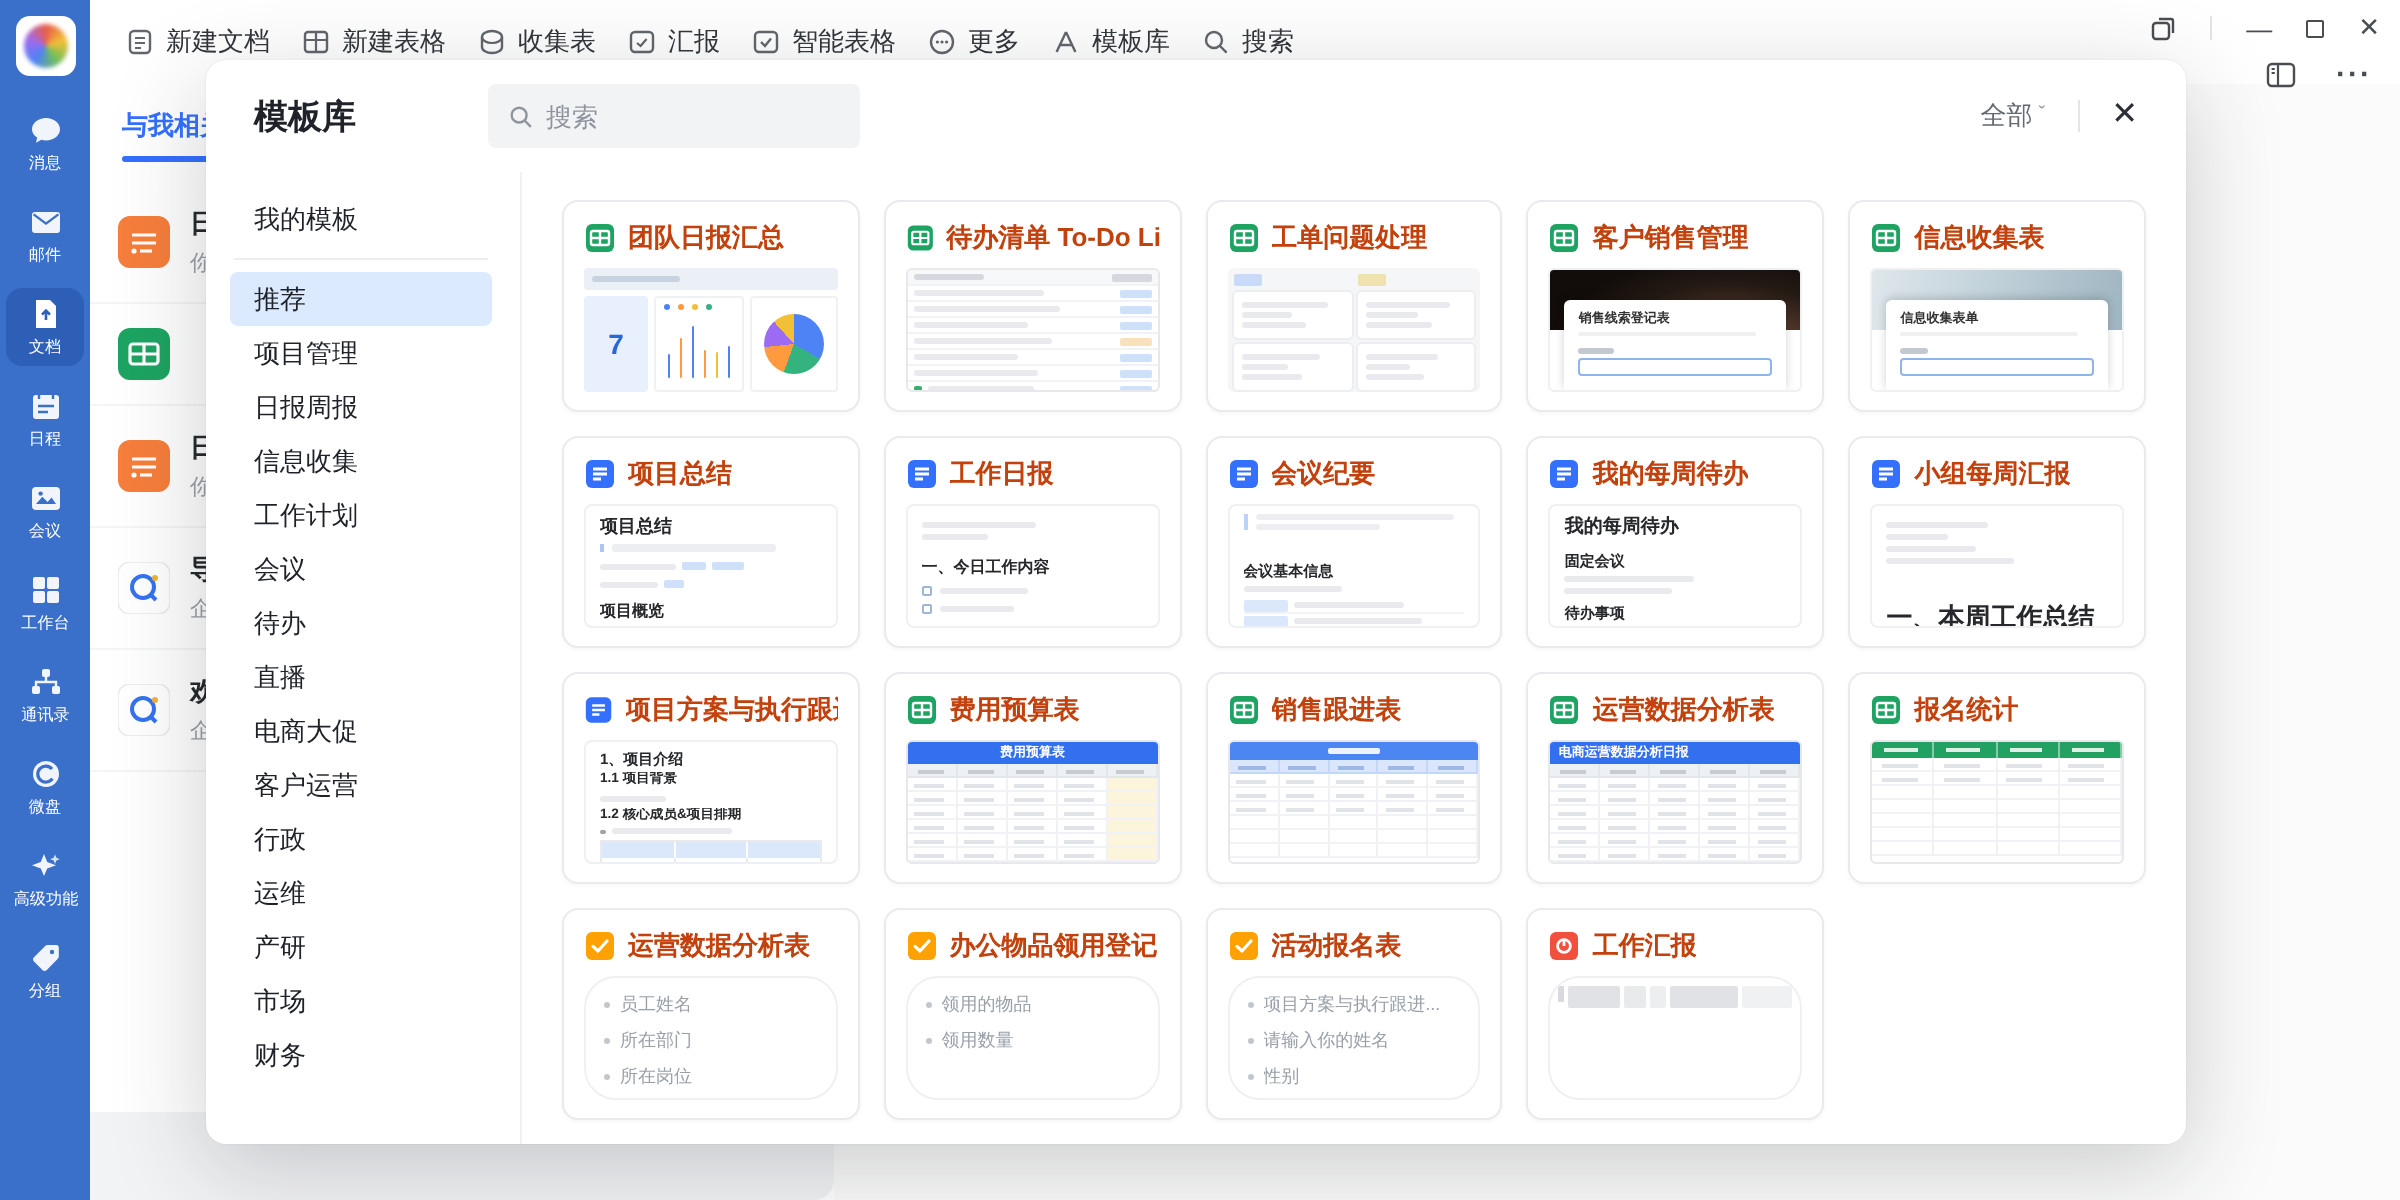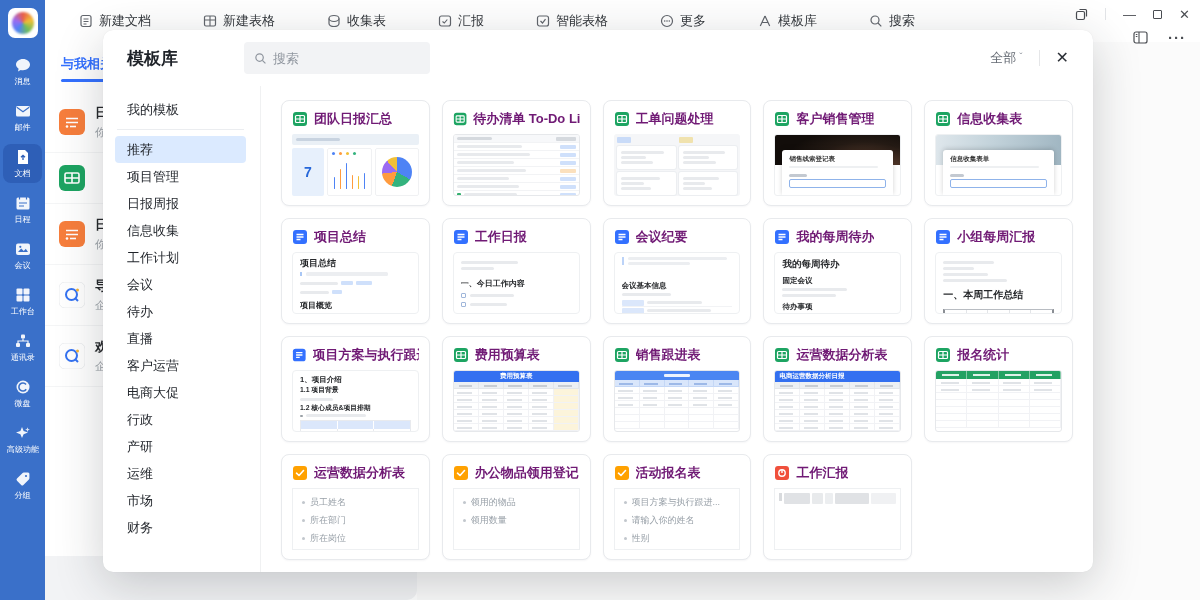--- a/index.html
+++ b/index.html
@@ -11,21 +11,21 @@
 .sidebar{position:absolute;left:0;top:0;width:45px;height:600px;background:#3A70C9;z-index:3}
 .avatar{width:30px;height:30px;background:#fff;border-radius:7px;margin:8px auto 14px;display:flex;align-items:center;justify-content:center;overflow:hidden}
 .avatar .blob{width:22px;height:22px;border-radius:50%;background:conic-gradient(#e85d4a,#f2c037,#6fbf5a,#4e83f5,#9b6bf2,#e85d4a);filter:blur(1px)}
 .sb-item{width:39px;margin:0 3px 7px;padding:4px 0 3px;display:flex;flex-direction:column;align-items:center;gap:2px;border-radius:8px;cursor:pointer}
 .sb-item.active{background:#2E5FB7}
 .sb-lb{font-size:8.5px;color:#fff;letter-spacing:0;transform:scale(.95);white-space:nowrap}
 .sb-ic{display:block}
 
 
 .app{position:absolute;left:45px;top:0;right:0;bottom:0;background:#fbfbfb}
-.toolbar{position:absolute;left:0;top:0;right:0;height:42px;background:#fff;display:flex;align-items:center;gap:52px;padding-left:34px}
+.toolbar{position:absolute;left:0;top:0;right:0;height:42px;background:#fff;display:flex;align-items:center;gap:16px;padding-left:18px}
 .tb-item{display:flex;align-items:center;gap:6px;font-size:13px;color:#33373c;cursor:pointer;white-space:nowrap}
 .win-controls{position:absolute;right:10px;top:0;height:28px;display:flex;align-items:center;gap:17px;color:#4a4d52}
 .wc-sep{width:1px;height:12px;background:#e2e4e7}
 .wc-min{font-size:13px;line-height:1}
 .wc-max-box{width:9px;height:9px;border:1.2px solid #4a4d52;border-radius:1px;display:inline-block}
 .wc-x{font-size:13px}
 .sub-controls{position:absolute;right:14px;top:30px;display:flex;align-items:center;gap:20px;color:#4a4d52}
 .sc-more{font-size:15px;font-weight:bold;letter-spacing:1px;line-height:1}
 
 
@@ -54,30 +54,30 @@
 .m-body{display:flex;height:486px}
 .m-menu{width:158px;border-right:1px solid #f0f1f2;padding-top:10px;overflow:hidden;flex:none}
 .mi{height:27px;line-height:27px;padding-left:24px;font-size:13px;color:#1f2329;cursor:pointer;white-space:nowrap}
 .mi.sel{background:#DBEAFF;border-radius:4px;margin:0 14px 0 12px;padding-left:12px}
 .menu-divider{height:1px;background:#ebedf0;margin:6px 16px 6px 14px}
 .m-cards{flex:1;padding:14px 20px 0;display:grid;grid-template-columns:repeat(5,1fr);grid-auto-rows:106px;gap:12px;align-content:start;overflow:hidden}
 
 
 .card{background:#fff;border:1px solid #e8eaed;border-radius:8px;padding:9px 10px 8px;box-shadow:0 1px 2px rgba(31,35,41,.04);cursor:pointer;overflow:hidden}
 .ct{display:flex;align-items:center;gap:6px;height:18px;margin-bottom:6px}
-.ct .t{font-size:13px;font-weight:bold;color:#701a75;white-space:nowrap;overflow:hidden}
+.ct .t{font-size:13px;font-weight:bold;color:#c2410c;white-space:nowrap;overflow:hidden}
 
 .bar{height:3px;background:#e8eaed;border-radius:1.5px;margin:3px 0}
 .chip{display:inline-block;height:4px;border-radius:1px}
 .hline{font-weight:bold;color:#26282b;line-height:1.25;white-space:nowrap;overflow:hidden}
 .quote{border-left:2px solid #a9c7f5;padding-left:4px;margin:3px 0}
 
 .pvd{border:1px solid #eef0f2;border-radius:4px;padding:5px 7px;height:62px;overflow:hidden}
 .pvs{border:1px solid #e6e8eb;border-radius:3px;height:62px;overflow:hidden}
-.pvl{border:1px solid #eef0f2;border-radius:0;padding:4px 9px;height:62px;overflow:hidden}
+.pvl{border:1px solid #eef0f2;border-radius:16px;padding:4px 9px;height:62px;overflow:hidden}
 .pvdash{height:62px;overflow:hidden}
 .pvk{background:#f5f6f8;border-radius:3px;padding:3px;height:62px;display:flex;gap:3px;overflow:hidden}
 .pvf{position:relative;height:62px;border-radius:3px;overflow:hidden;border:1px solid #eef0f2}
 
 .dash-top{height:11px;background:#eaf0f6;border-radius:2px;display:flex;align-items:center;padding:0 4px}
 .dash-row{display:flex;gap:3px;margin-top:3px;height:48px}
 .dash-num{width:32px;background:#e7f0fc;border-radius:2px;display:flex;align-items:center;justify-content:center;color:#2767d9;font-weight:bold;font-size:14px}
 .dash-chart{flex:1;border:1px solid #f0f1f3;border-radius:2px;overflow:hidden;background:#fff}
 .ldot{width:3px;height:3px;border-radius:50%;display:inline-block}
 .dash-bars{display:flex;align-items:flex-end;gap:5px;height:30px;margin:4px 6px 0}
@@ -404,25 +404,25 @@
         <div class="mi">我的模板</div>
         <div class="menu-divider"></div>
         <div class="mi sel">推荐</div>
         <div class="mi">项目管理</div>
         <div class="mi">日报周报</div>
         <div class="mi">信息收集</div>
         <div class="mi">工作计划</div>
         <div class="mi">会议</div>
         <div class="mi">待办</div>
         <div class="mi">直播</div>
+        <div class="mi">电商大促</div>
         <div class="mi">客户运营</div>
-        <div class="mi">电商大促</div>
         <div class="mi">行政</div>
+        <div class="mi">运维</div>
         <div class="mi">产研</div>
-        <div class="mi">运维</div>
         <div class="mi">市场</div>
         <div class="mi">财务</div>
       </div>
 
       <div class="m-cards">
 
         <div class="card">
           <div class="ct">
               <svg width="16" height="16" viewBox="0 0 16 16">
                 <rect x="1" y="1" width="14" height="14" rx="3" fill="#1DA462"></rect>
@@ -713,21 +713,21 @@
                 <line x1="4.5" y1="8" x2="11.5" y2="8" stroke="#fff" stroke-width="1.4"></line>
                 <line x1="4.5" y1="10.5" x2="8.5" y2="10.5" stroke="#fff" stroke-width="1.4"></line>
               </svg>
               <span class="t">小组每周汇报</span>
             </div>
           <div class="pvd">
             <div class="bar" style="width:46%"></div>
             <div class="bar" style="width:28%"></div>
             <div class="bar" style="width:40%"></div>
             <div class="bar" style="width:58%"></div>
-            <div class="hline" style="font-size:10px;margin-top:7px">一、本周工作总结</div>
+            <div class="hline" style="font-size:13px;margin-top:19px">一、本周工作总结</div>
             <div class="gtable">
                 <span></span>
                 <span></span>
                 <span></span>
                 <span></span>
                 <span></span>
               </div>
           </div>
         </div>
 

